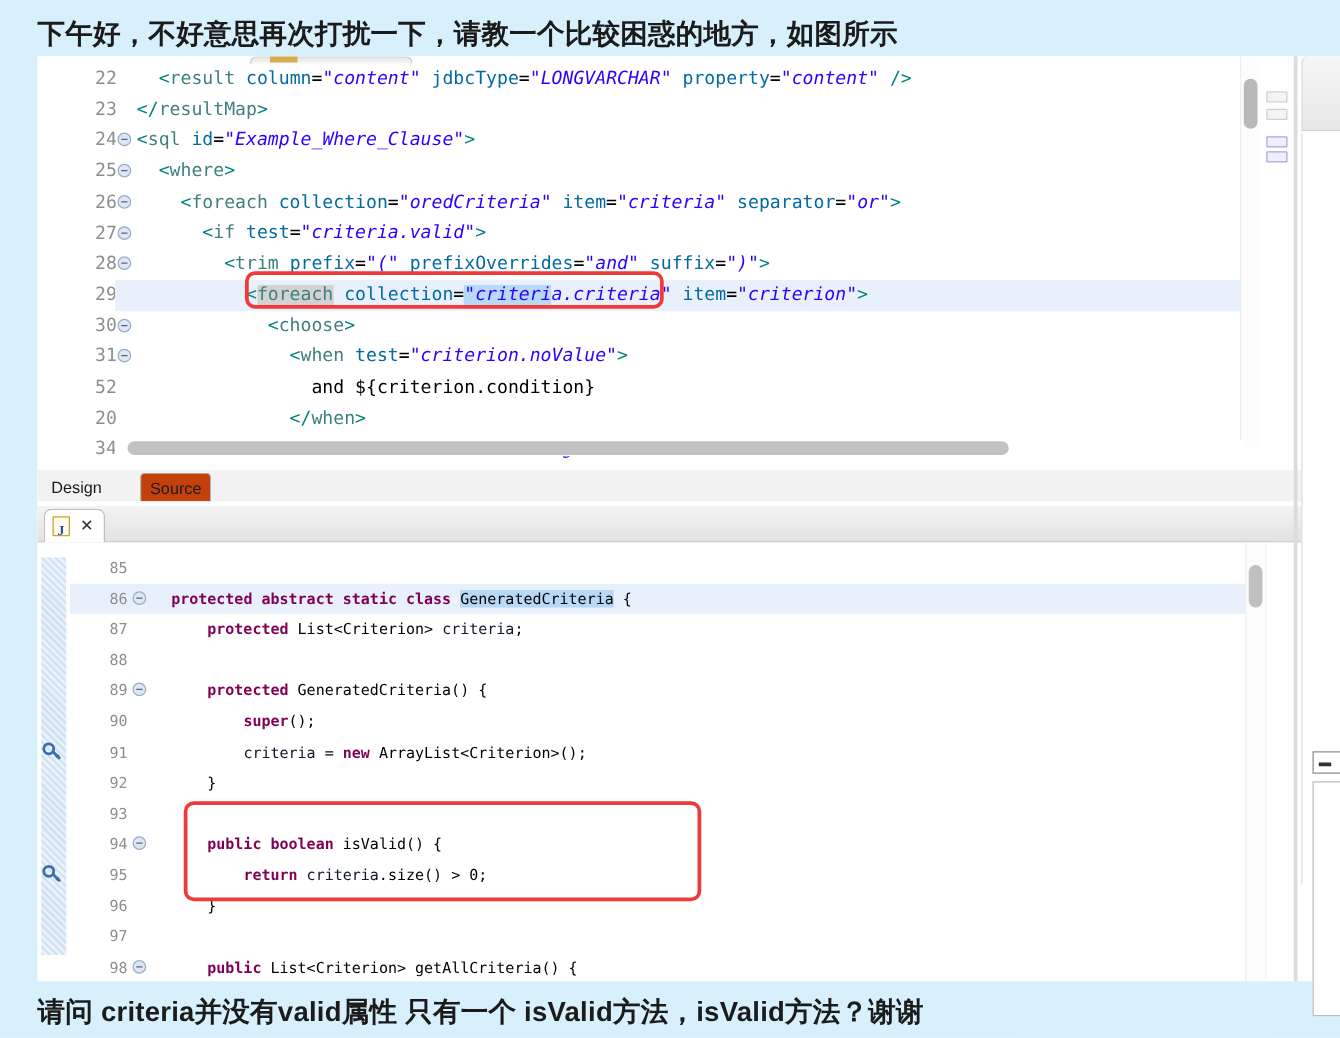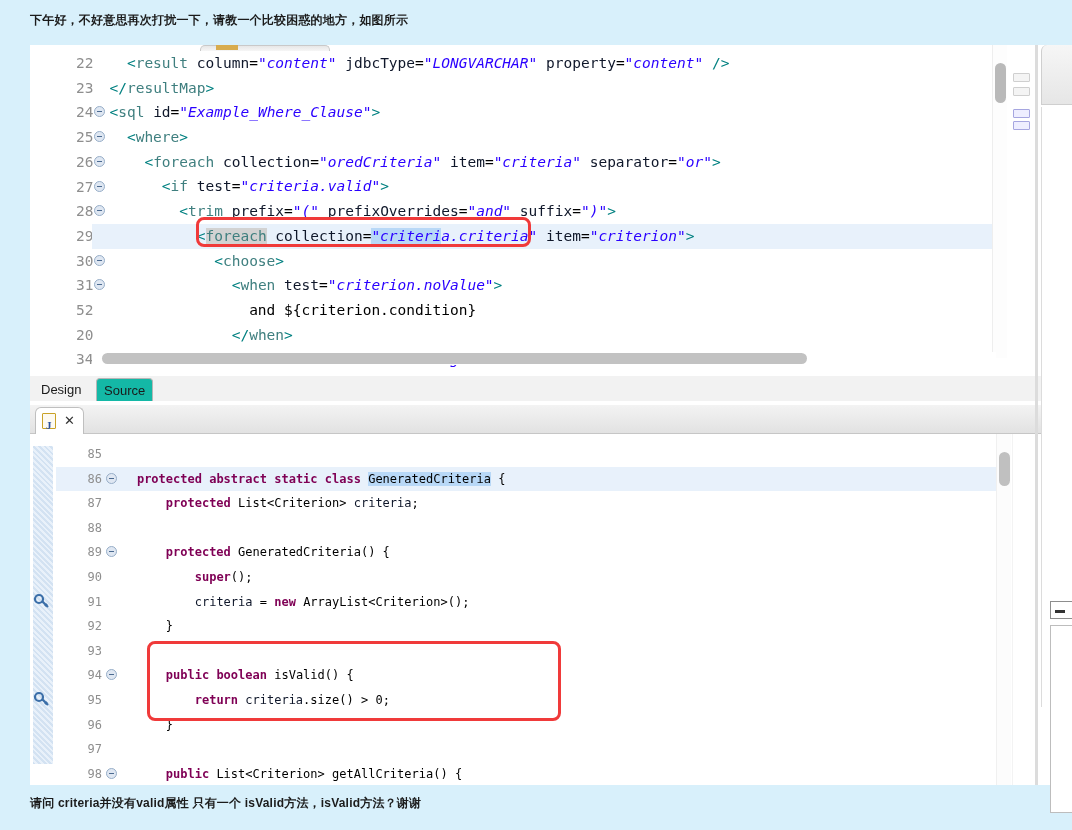--- a/index.html
+++ b/index.html
@@ -15,21 +15,21 @@
     width: 1072px; height: 830px;
     background: #d8f0fb;
   }
 
   
   .msg {
     position: absolute;
     left: 30px;
     color: #1b1b1b;
     font-family: "Liberation Sans", sans-serif;
-    font-size: 12px;
+    font-size: 22px;
     font-weight: 700;
     letter-spacing: .2px;
     white-space: nowrap;
   }
   #msg-top { top: 12px; }
   #msg-bottom { top: 795px; }
 
   
   #shot {
     position: absolute;
@@ -95,21 +95,21 @@
   #xml-lines {
     left: 62px; top: 0;
     width: 900px;
   }
   #xml-lines .row { height: 24.7px; position: relative; }
   #xml-lines .row.sel { background: #e8f1fb; }
 
   
   .tagname { color: #3f7f7f; }
   .brack   { color: #008080; }
-  .attr    { color: #0f172a; }
+  .attr    { color: #0369a1; }
   .val     { color: #2a00ff; font-style: italic; }
   .plain   { color: #000000; }
   .hl-box  { background: #d2d2d2; }
   .hl-sel  { background: #b8d8f7; }
 
   
   .redbox {
     position: absolute;
     border: 3px solid #f03a3a;
     border-radius: 8px;
@@ -157,22 +157,22 @@
   }
   .ftab {
     position: absolute; top: 2px;
     height: 24px; line-height: 23px;
     font-family: "Liberation Sans", sans-serif;
     font-size: 13px; color: #1a1a1a;
     padding: 0 7px;
   }
   #tab-design { left: 4px; background: transparent; }
   #tab-source {
-    left: 66px;
-    background: #14b8a6;
+    left: 82px;
+    background: #c2410c;
     border: 1px solid #b6b6b6;
     border-radius: 4px 4px 0 0;
     border-bottom: 1px solid #ffffff;
   }
   #tabbar-fill {
     position: absolute; left: 0; top: 25px; width: 1011px; height: 3px;
     background: #ffffff;
   }
 
   

